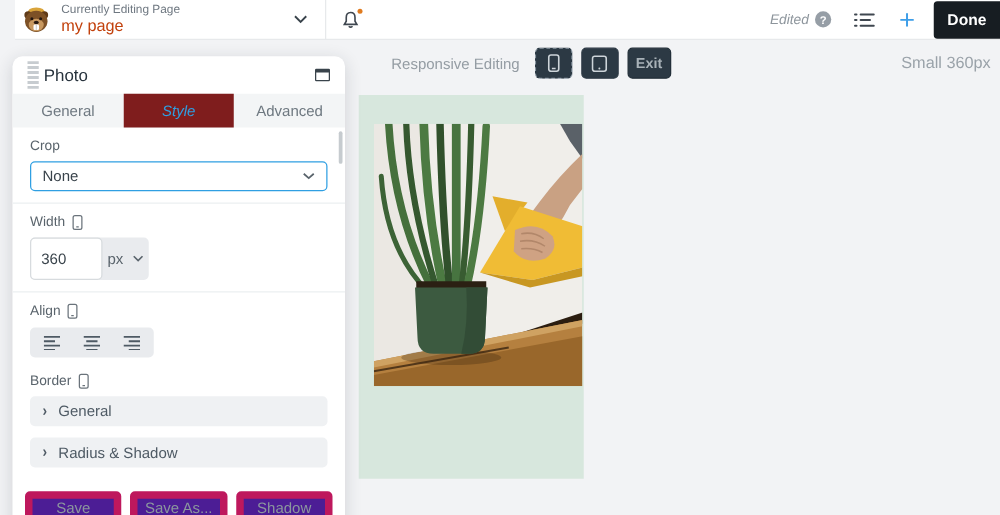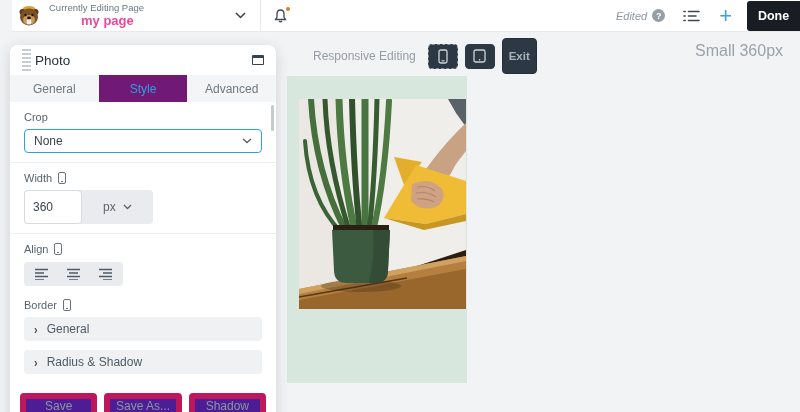--- a/index.html
+++ b/index.html
@@ -6,21 +6,21 @@
   html,body { width:800px; height:412px; overflow:hidden; }
   body { font-family:"Liberation Sans","DejaVu Sans",sans-serif; background:#f2f3f5; position:relative; }
 
   
   .topbar { position:absolute; top:0; left:12px; right:0; height:32px; background:#fff;
             border-bottom:1px solid #e7e9eb; display:flex; align-items:center; z-index:10; }
   .topbar-left { display:flex; align-items:center; width:240px; }
   .logo { width:24px; height:24px; margin-left:5px; flex:none; }
   .title-block { margin-left:8px; line-height:1.1; }
   .editing-label { font-size:9.5px; color:#6e7780; }
-  .page-title { font-size:13px; font-weight:bold; color:#ec4899; margin-top:1px;margin-left:32px; }
+  .page-title { font-size:13px; font-weight:normal; color:#c2410c; margin-top:1px; }
   .chev-down { margin-left:auto; margin-right:6px; cursor:pointer; display:flex; }
   .tb-divider { width:1px; height:32px; background:#e7e9eb; margin-left:8px; }
   .bell-wrap { margin-left:12px; position:relative; cursor:pointer; display:flex; }
   .bell-dot { position:absolute; top:-1px; right:-2px; width:4px; height:4px; border-radius:50%; background:#e07b1f; }
   .topbar-right { margin-left:auto; display:flex; align-items:center; }
   .edited-label { font-size:11px; font-style:italic; color:#8d959c; }
   .help-icon { width:13px; height:13px; border-radius:50%; background:#969ea6; color:#fff;
                font-size:9px; font-weight:bold; display:flex; align-items:center; justify-content:center;
                margin-left:5px; cursor:pointer; }
   .outline-icon { margin-left:18px; cursor:pointer; display:flex; }
@@ -31,53 +31,53 @@
   
   .panel { position:absolute; left:10px; top:45px; width:266px; background:#fff; border-radius:8px;
            box-shadow:0 3px 14px rgba(30,40,50,.16); z-index:5; overflow:hidden; }
   .panel-header { height:30px; display:flex; align-items:center; padding:0 12px; }
   .drag-handle { width:9px; height:22px; cursor:grab;
     background-image:repeating-linear-gradient(to bottom,#c7ccd0 0 2px,transparent 2px 4px); }
   .panel-title { font-size:13.5px; color:#27323c; margin-left:4px; }
   .window-icon { margin-left:auto; width:12px; height:10px; border:1.5px solid #39434b; border-top:3.5px solid #39434b; border-radius:1px; cursor:pointer; }
   .tabs { display:flex; height:27px; background:#f3f5f6; }
   .tab { flex:1; display:flex; align-items:center; justify-content:center; font-size:12px; color:#6e7880; cursor:pointer; }
-  .tab.active { background:#701a75; color:#2f9fe2; }
+  .tab.active { background:#7f1d1d; color:#2f9fe2;font-style:italic; }
   .panel-body { padding:6px 14px 0 14px; position:relative; }
   .scroll-thumb { position:absolute; top:3px; right:2px; width:3px; height:26px; background:#c6cbcf; border-radius:2px; }
   .field-label-row { display:flex; align-items:flex-start; gap:6px; margin:3px 0 6px 0; }
   .field-label { font-size:11px; color:#5a646c; }
   .mini-phone { width:8px; height:12px; border:1.2px solid #6a737b; border-radius:2px; position:relative; }
   .mini-phone::after { content:""; position:absolute; left:2px; right:2px; bottom:1px; height:1.2px; background:#6a737b; }
   .crop-select { height:24px; border:1.5px solid #2f9fe2; border-radius:4px; display:flex; align-items:center;
                  justify-content:space-between; padding:0 9px; font-size:12px; color:#39434b; cursor:pointer; background:#fff; }
   .field-divider { height:1px; background:#eceff1; margin:9px -14px; }
   .width-group { display:inline-flex; background:#e9ebee; border-radius:4px; }
   .width-input { width:58px; height:26px; border:1px solid #d7dbde; border-radius:4px; padding:16px 8px;
                  font-size:12px; color:#39434b; font-family:inherit; background:#fff; }
-  .unit-box { display:flex; align-items:center; gap:7px; padding:0 21px; font-size:12px; color:#5a646c; cursor:pointer; }
+  .unit-box { display:flex; align-items:center; gap:7px; padding:0 4px; font-size:12px; color:#5a646c; cursor:pointer; }
   .align-group { display:inline-flex; align-items:center; gap:16px; background:#e9ebee; border-radius:4px;
                  padding:6px 11px; margin-top:1px; }
   .align-btn { display:flex; cursor:pointer; }
   .accordion { height:24px; background:#eff1f3; border-radius:4px; margin-bottom:9px; display:flex;
                align-items:center; padding:0 10px; gap:9px; font-size:12px; color:#4e5a64; cursor:pointer; }
   .acc-chev { font-size:11px; font-weight:bold; color:#4e5a64; transform:scaleY(1.2); }
   .panel-footer { display:flex; gap:7px; padding:10px 10px 12px 10px; }
   .dark-btn { flex:1; height:26px; background:#4c1d95; border:6px solid #be185d; border-radius:4px;
               color:#8b969e; font-size:12px; font-family:inherit; cursor:pointer; }
 
   
   .resp-toolbar { position:absolute; left:313px; top:38px; display:flex; align-items:center; z-index:2; }
   .resp-label { font-size:12px; color:#949ca3; margin-right:12px; }
   .device-btn { width:30px; height:25px; background:#2c3944; border-radius:4px; border:1px solid #2c3944;
                 display:flex; align-items:center; justify-content:center; margin-right:7px; cursor:pointer; }
   .device-btn.active { border:1px dashed #8a97a2; }
-  .exit-btn { width:35px; height:36px; background:#2c3944; border:1px solid #232f39; border-radius:4px;
+  .exit-btn { width:35px; height:25px; background:#2c3944; border:1px solid #232f39; border-radius:4px;
               color:#a9b2b8; font-size:11.5px; font-weight:bold; font-family:inherit; cursor:pointer; }
-  .size-label { position:absolute; left:695px; top:42px; font-size:16px; color:#9aa2a9; z-index:2; }
+  .size-label { position:absolute; left:721px; top:42px; font-size:13px; color:#9aa2a9; z-index:2; }
 
   
   .canvas { position:absolute; left:287px; top:76px; width:180px; height:307px; background:#d7e7dd; cursor:pointer; }
   .photo-frame { position:absolute; left:12px; top:23px; width:167px; height:210px; overflow:hidden; }
 </style>
 </head>
 <body>
 
 <div class="topbar">
   <div class="topbar-left">

